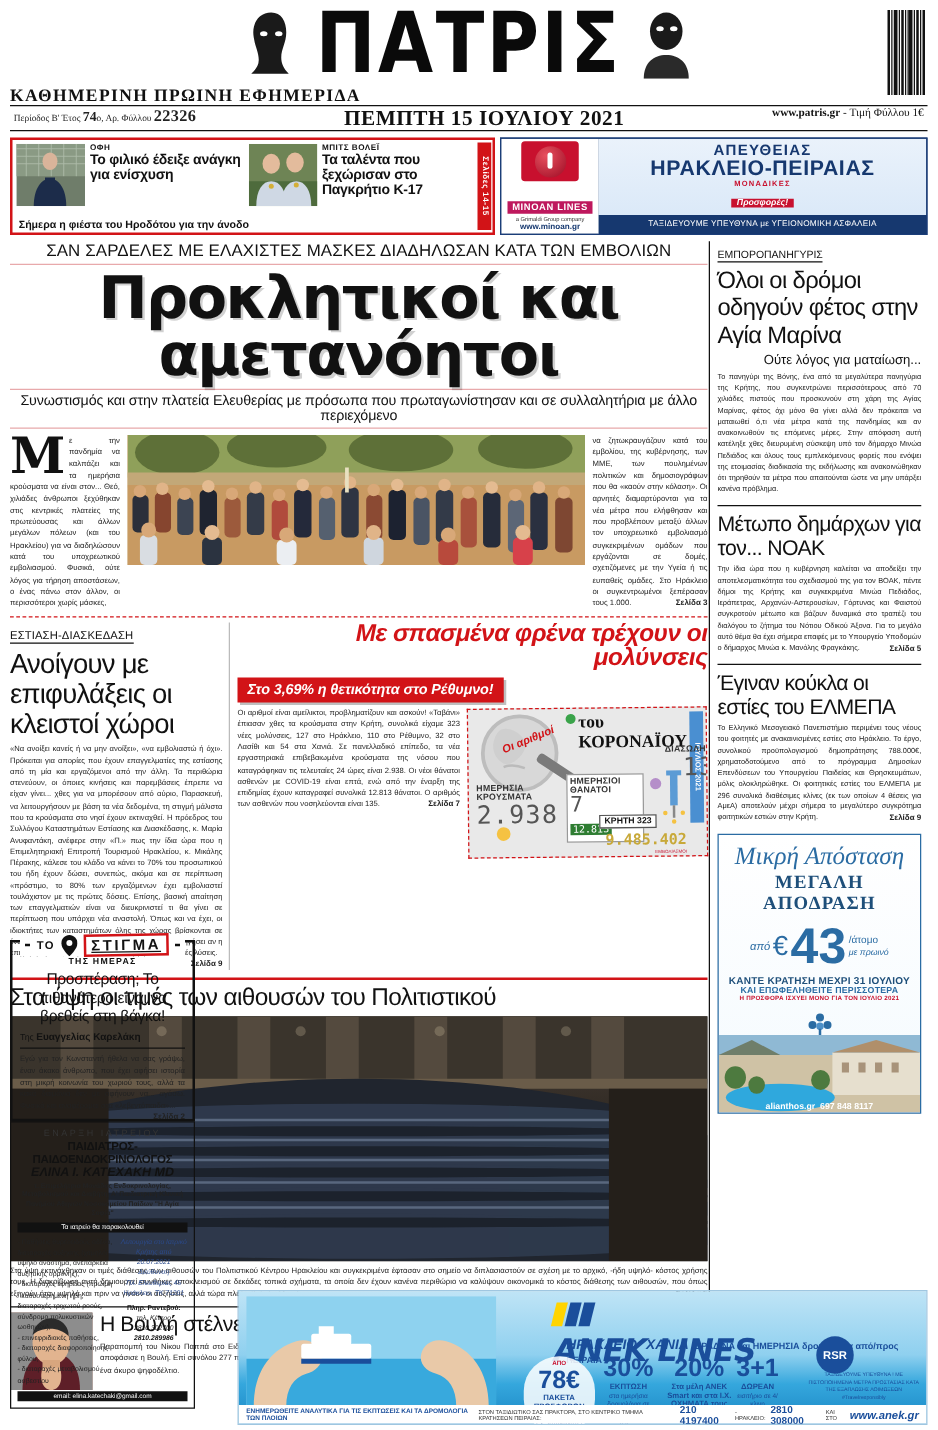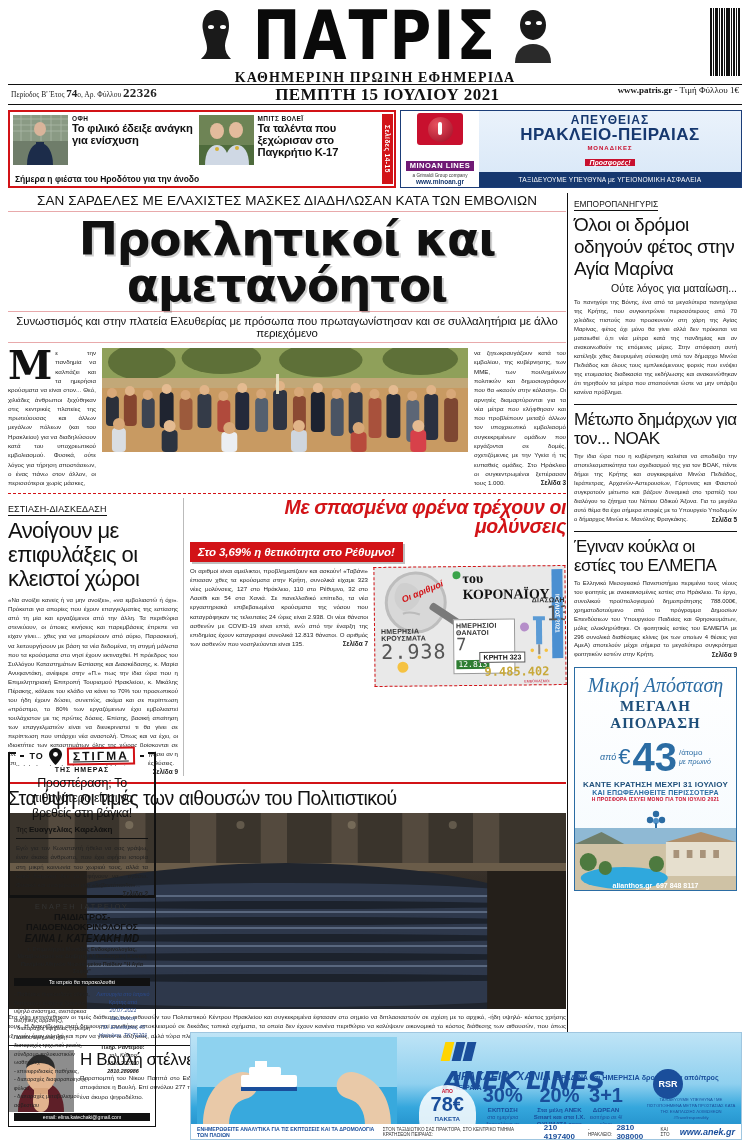--- a/index.html
+++ b/index.html
@@ -10,21 +10,21 @@
     background: #ffffff;
     font-family: "Liberation Sans", "DejaVu Sans", sans-serif;
     color: #111;
     overflow: hidden;
     position: relative;
   }
   .page { width:750px; height:1144px; padding: 4px 8px 0 8px; position:relative; }
 
   
   .masthead { position:relative; height: 78px; }
-  .masthead-center { text-align:center; }
+  .masthead-center { text-align:left; }
   .logo-row { display:flex; align-items:center; justify-content:center; gap:14px; height:62px; }
   .logo-word {
     font-family: "DejaVu Sans", sans-serif;
     font-weight: 700; font-size: 57px; letter-spacing: 2px;
     line-height: 1; color:#0a0a0a;
     transform: scaleY(1.18); transform-origin: center;
   }
   .head-face { width:44px; height:56px; }
   .tagline {
     font-family:"Liberation Serif","DejaVu Serif",serif;
@@ -62,21 +62,21 @@
     position:absolute; right:1px; top:2px; bottom:2px; width:11px; background:#d21317; color:#fff;
     font-size:6.5px; font-weight:700; writing-mode:vertical-rl; text-orientation:mixed;
     display:flex; align-items:center; justify-content:center; letter-spacing:.5px;
   }
   .minoan-ad { flex:1; border:1px solid #1b3d78; background:#16386f; display:flex; position:relative; overflow:hidden;}
   .minoan-left { width:78px; background:#fff; display:flex; flex-direction:column; align-items:center; justify-content:center; padding:2px;}
   .ml-logo { width:46px; height:33px; background:#c8102e; border-radius:3px; position:relative; display:flex;align-items:center;justify-content:center;}
   .ml-logo .globe { width:25px;height:25px;border-radius:50%; background:radial-gradient(circle at 35% 30%,#e8505f,#9d0c24); position:relative;}
   .ml-logo .fig { position:absolute; width:4px;height:13px;background:#fff; border-radius:2px; }
   .ml-name { font-size:7.5px; font-weight:700; color:#16386f; letter-spacing:.5px; line-height:1.05; text-align:center; margin-top:16px;
-             background:#701a75;color:#fff;padding:1px 4px;}
+             background:#be185d;color:#fff;padding:1px 4px;}
   .ml-sub { font-size:4.6px; color:#333; margin-top:2px; }
   .ml-url { font-size:6.5px; font-weight:700; color:#16386f; }
   .minoan-right { flex:1; display:flex; flex-direction:column; }
   .mr-top { flex:1; background:linear-gradient(#eaf2fb,#dbe9f8); display:flex;flex-direction:column; align-items:center; justify-content:center; padding:2px;}
   .mr-l1 { color:#16386f; font-weight:700; font-size:12px; letter-spacing:1px; line-height:1;}
   .mr-l2 { color:#16386f; font-weight:700; font-size:17px; letter-spacing:.5px; line-height:1.05;}
   .mr-badge { margin-top:2px; text-align:center;}
   .mr-b1 { font-size:6px; font-weight:700; color:#c8102e; letter-spacing:1px;}
   .mr-b2 { font-size:7px; font-style:italic; font-weight:700; color:#fff; background:#c8102e; padding:0 4px; display:inline-block;}
   .mr-bot { height:15px; background:#16386f; color:#fff; font-size:6.6px; display:flex; align-items:center; justify-content:center; letter-spacing:.2px;}

